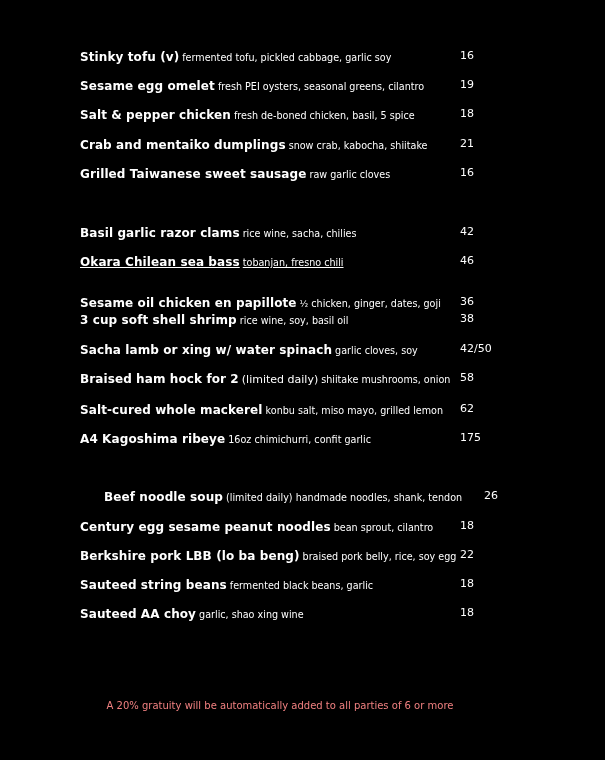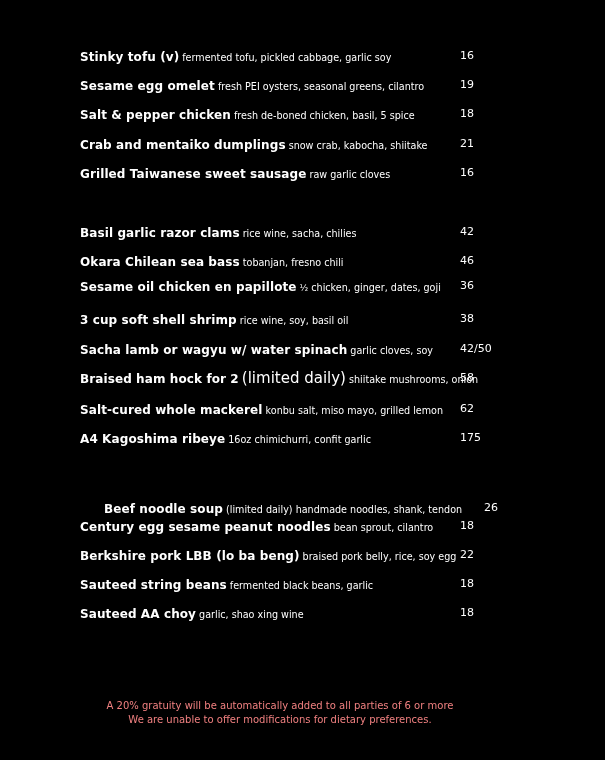--- a/index.html
+++ b/index.html
@@ -31,21 +31,21 @@
   .name {
     font-weight: bold;
     font-size: 12px;
     letter-spacing: 0.1px;
   }
   .desc {
     font-size: 9.6px;
     margin-left: 3px;
   }
   .note {
-    font-size: 15px;
+    font-size: 11px;
     margin-left: 3px;
   }
   .half {
     font-size: 9px;
     margin-left: 3px;
   }
   .price {
     position: absolute;
     right: 0;
     top: 0;
@@ -88,52 +88,52 @@
     <span class="name">Grilled Taiwanese sweet sausage</span><span class="desc">raw garlic cloves</span>
     <span class="price">16</span>
   </div>
 </div>
 
 <div class="section" style="top:223px;">
   <div class="row" style="top:0px;">
     <span class="name">Basil garlic razor clams</span><span class="desc">rice wine, sacha, chilies</span>
     <span class="price">42</span>
   </div>
-  <div class="row" style="top:29px;">
+  <div class="row" style="top:29px;text-decoration:underline;">
     <span class="name">Okara Chilean sea bass</span><span class="desc">tobanjan, fresno chili</span>
     <span class="price">46</span>
   </div>
-  <div class="row" style="top:54px;">
+  <div class="row" style="top:70px;">
     <span class="name">Sesame oil chicken en papillote</span><span class="half">½</span><span class="desc">chicken, ginger, dates, goji</span>
     <span class="price">36</span>
   </div>
   <div class="row" style="top:87px;">
     <span class="name">3 cup soft shell shrimp</span><span class="desc">rice wine, soy, basil oil</span>
     <span class="price">38</span>
   </div>
   <div class="row" style="top:117px;">
-    <span class="name">Sacha lamb or wagyu w/ water spinach</span><span class="desc">garlic cloves, soy</span>
+    <span class="name">Sacha lamb or xing w/ water spinach</span><span class="desc">garlic cloves, soy</span>
     <span class="price">42/50</span>
   </div>
   <div class="row" style="top:146px;">
     <span class="name">Braised ham hock for 2</span><span class="note">(limited daily)</span><span class="desc">shiitake mushrooms, onion</span>
     <span class="price">58</span>
   </div>
   <div class="row" style="top:177px;">
     <span class="name">Salt-cured whole mackerel</span><span class="desc">konbu salt, miso mayo, grilled lemon</span>
     <span class="price">62</span>
   </div>
   <div class="row" style="top:206px;">
     <span class="name">A4 Kagoshima ribeye</span><span class="desc">16oz chimichurri, confit garlic</span>
     <span class="price">175</span>
   </div>
 </div>
 
 <div class="section" style="top:487px;">
-  <div class="row" style="top:12px;padding-left:24px;">
+  <div class="row" style="top:0px;padding-left:24px;">
     <span class="name">Beef noodle soup</span><span class="desc">(limited daily) handmade noodles, shank, tendon</span>
     <span class="price">26</span>
   </div>
   <div class="row" style="top:30px;">
     <span class="name">Century egg sesame peanut noodles</span><span class="desc">bean sprout, cilantro</span>
     <span class="price">18</span>
   </div>
   <div class="row" style="top:59px;">
     <span class="name">Berkshire pork LBB (lo ba beng)</span><span class="desc">braised pork belly, rice, soy egg</span>
     <span class="price">22</span>
@@ -143,14 +143,13 @@
     <span class="price">18</span>
   </div>
   <div class="row" style="top:117px;">
     <span class="name">Sauteed AA choy</span><span class="desc">garlic, shao xing wine</span>
     <span class="price">18</span>
   </div>
 </div>
 
 <div class="footer">
   <div>A 20% gratuity will be automatically added to all parties of 6 or more</div>
-  <div>We are unable to offer modifications for dietary preferences.</div>
 </div>
 
 </body></html>

